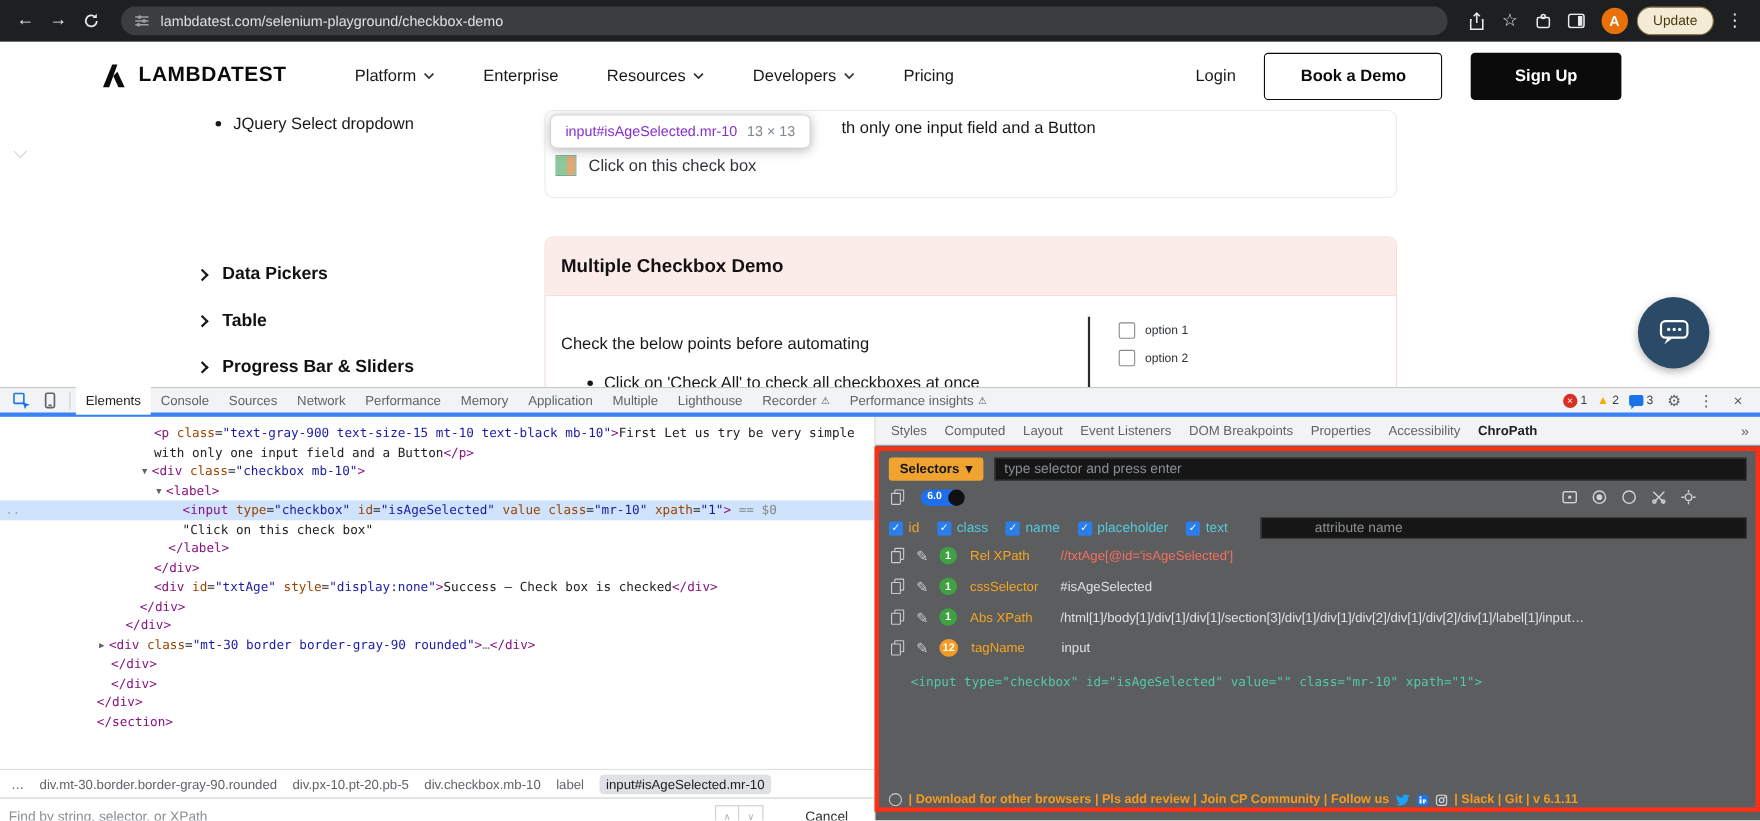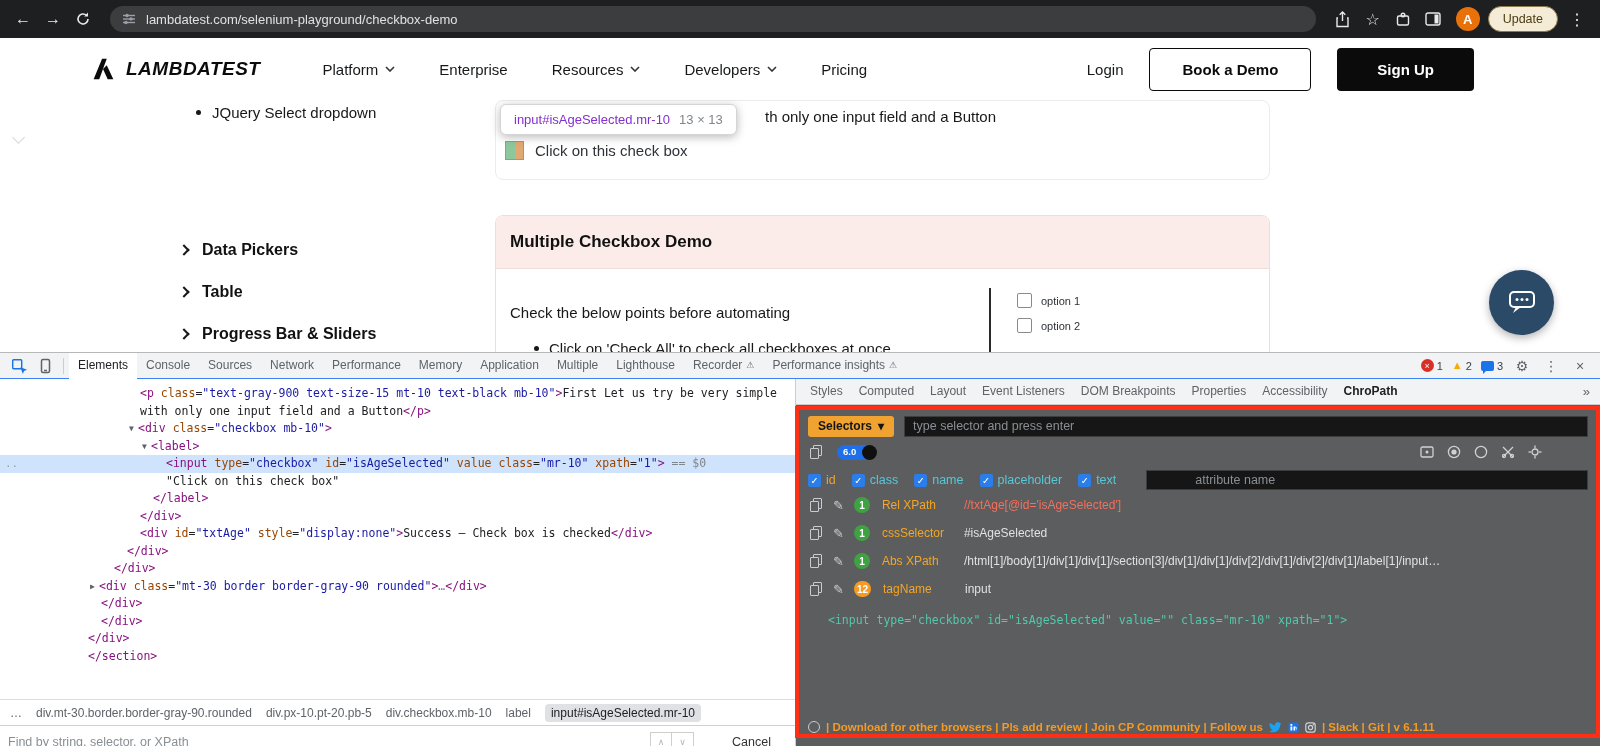--- a/index.html
+++ b/index.html
@@ -9,21 +9,21 @@
   
   .browser-chrome { position:absolute; top:0; left:0; width:1600px; height:38px; background:#1e1f20; display:flex; align-items:center; padding:0 8px; }
   .bc-btn { width:30px; height:30px; display:flex; align-items:center; justify-content:center; color:#e8eaed; font-size:16px; border-radius:50%; flex:none; }
   .url-bar { flex:1; height:26px; margin:0 12px; background:#3b3d3f; border-radius:13px; display:flex; align-items:center; padding:0 12px; min-width:0; }
   .url-input { flex:1; background:transparent; border:none; outline:none; color:#dfe1e4; font-size:13px; margin-left:10px; font-family:"Liberation Sans",sans-serif; }
   .avatar { width:24px; height:24px; border-radius:50%; background:#e8710a; color:#fff; font-size:13px; font-weight:bold; display:flex; align-items:center; justify-content:center; margin:0 8px; flex:none; }
   .update-btn { height:26px; padding:0 14px; border-radius:13px; background:#f5ecd7; color:#4a3b10; font-size:12.5px; border:1px solid #8a7a4d; font-family:"Liberation Sans",sans-serif; margin-right:4px; flex:none; cursor:default; }
 
   
   .site-header { position:absolute; top:38px; left:0; width:1600px; height:62px; background:#fff; display:flex; align-items:center; box-shadow:0 1px 0 #f1f1f1; }
-  .logo { display:flex; align-items:center; gap:8px; margin-left:88px;font-style:italic; }
+  .logo { display:flex; align-items:center; gap:8px; margin-left:88px; }
   .logo-text { font-size:19px; font-weight:bold; letter-spacing:.5px; color:#0b0b0b; }
   .main-nav { display:flex; align-items:center; gap:44px; margin-left:62px; }
   .nav-item { display:flex; align-items:center; gap:7px; font-size:15px; color:#16181a; cursor:pointer; }
   .hdr-right { margin-left:auto; margin-right:126px; display:flex; align-items:center; gap:26px; }
   .login-link { font-size:15px; color:#16181a; }
   .demo-btn { border:1px solid #0b0b0b; background:#fff; color:#0b0b0b; font-size:15px; font-weight:bold; padding:12px 32px; border-radius:4px; font-family:"Liberation Sans",sans-serif; }
   .signup-btn { border:none; background:#0b0b0b; color:#fff; font-size:15px; font-weight:bold; padding:13px 40px; border-radius:4px; font-family:"Liberation Sans",sans-serif; }
 
   
   .page { position:absolute; top:100px; left:0; width:1600px; height:252px; background:#fff; overflow:hidden; }
@@ -46,21 +46,21 @@
   .demo2-intro { position:absolute; left:14px; top:88px; font-size:15px; color:#16181a; }
   .demo2-clipped { position:absolute; left:38px; top:124px; font-size:15px; color:#16181a; display:flex; align-items:center; gap:10px; }
   .opt-col { position:absolute; left:493px; top:72px; bottom:0; border-left:2px solid #2b2b2b; padding-left:26px; padding-top:5px; }
   .opt-row { display:flex; align-items:center; gap:9px; margin-bottom:10px; }
   .opt-box { width:15px; height:15px; border:1.5px solid #8a8a8a; border-radius:2px; background:#fff; flex:none; }
   .opt-label { font-size:11px; color:#2f3337; }
   .chat-widget { position:absolute; left:1489px; top:170px; width:65px; height:65px; border-radius:50%; background:#2a4a68; display:flex; align-items:center; justify-content:center; box-shadow:0 3px 8px rgba(0,0,0,.3); cursor:pointer; }
 
   
   .devtools { position:absolute; top:352px; left:0; width:1600px; height:394px; background:#fff; border-top:1px solid #b8b8b8; }
-  .dt-toolbar { position:absolute; top:0; left:0; right:0; height:26px; background:#f1f3f4; border-bottom:1px solid #3b82f6; display:flex; align-items:center; padding-left:6px; }
+  .dt-toolbar { position:absolute; top:0; left:0; right:0; height:26px; background:#f1f3f4; border-bottom:4px solid #3b82f6; display:flex; align-items:center; padding-left:6px; }
   .dt-iconbtn { width:26px; height:24px; display:flex; align-items:center; justify-content:center; flex:none; }
   .dt-sep { width:1px; height:16px; background:#cacdd1; margin:0 5px; flex:none; }
   .dt-tab { padding:0 9px; font-size:12px; color:#5f6368; height:26px; line-height:25px; white-space:nowrap; cursor:pointer; display:flex; align-items:center; gap:4px; }
   .dt-tab.sel { color:#202124; background:#fff; }
   .exp-ic { font-size:9px; color:#5f6368; }
   .dt-right { margin-left:auto; display:flex; align-items:center; gap:9px; padding-right:10px; }
   .badge-pair { display:flex; align-items:center; gap:3px; font-size:11px; color:#3c4043; }
   .err-ic { width:13px; height:13px; border-radius:50%; background:#d93025; color:#fff; font-size:9px; display:flex; align-items:center; justify-content:center; }
   .warn-ic { color:#f9ab00; font-size:11px; line-height:1; }
   .bub-ic { position:relative; width:13px; height:10px; background:#1a73e8; border-radius:2px; }

